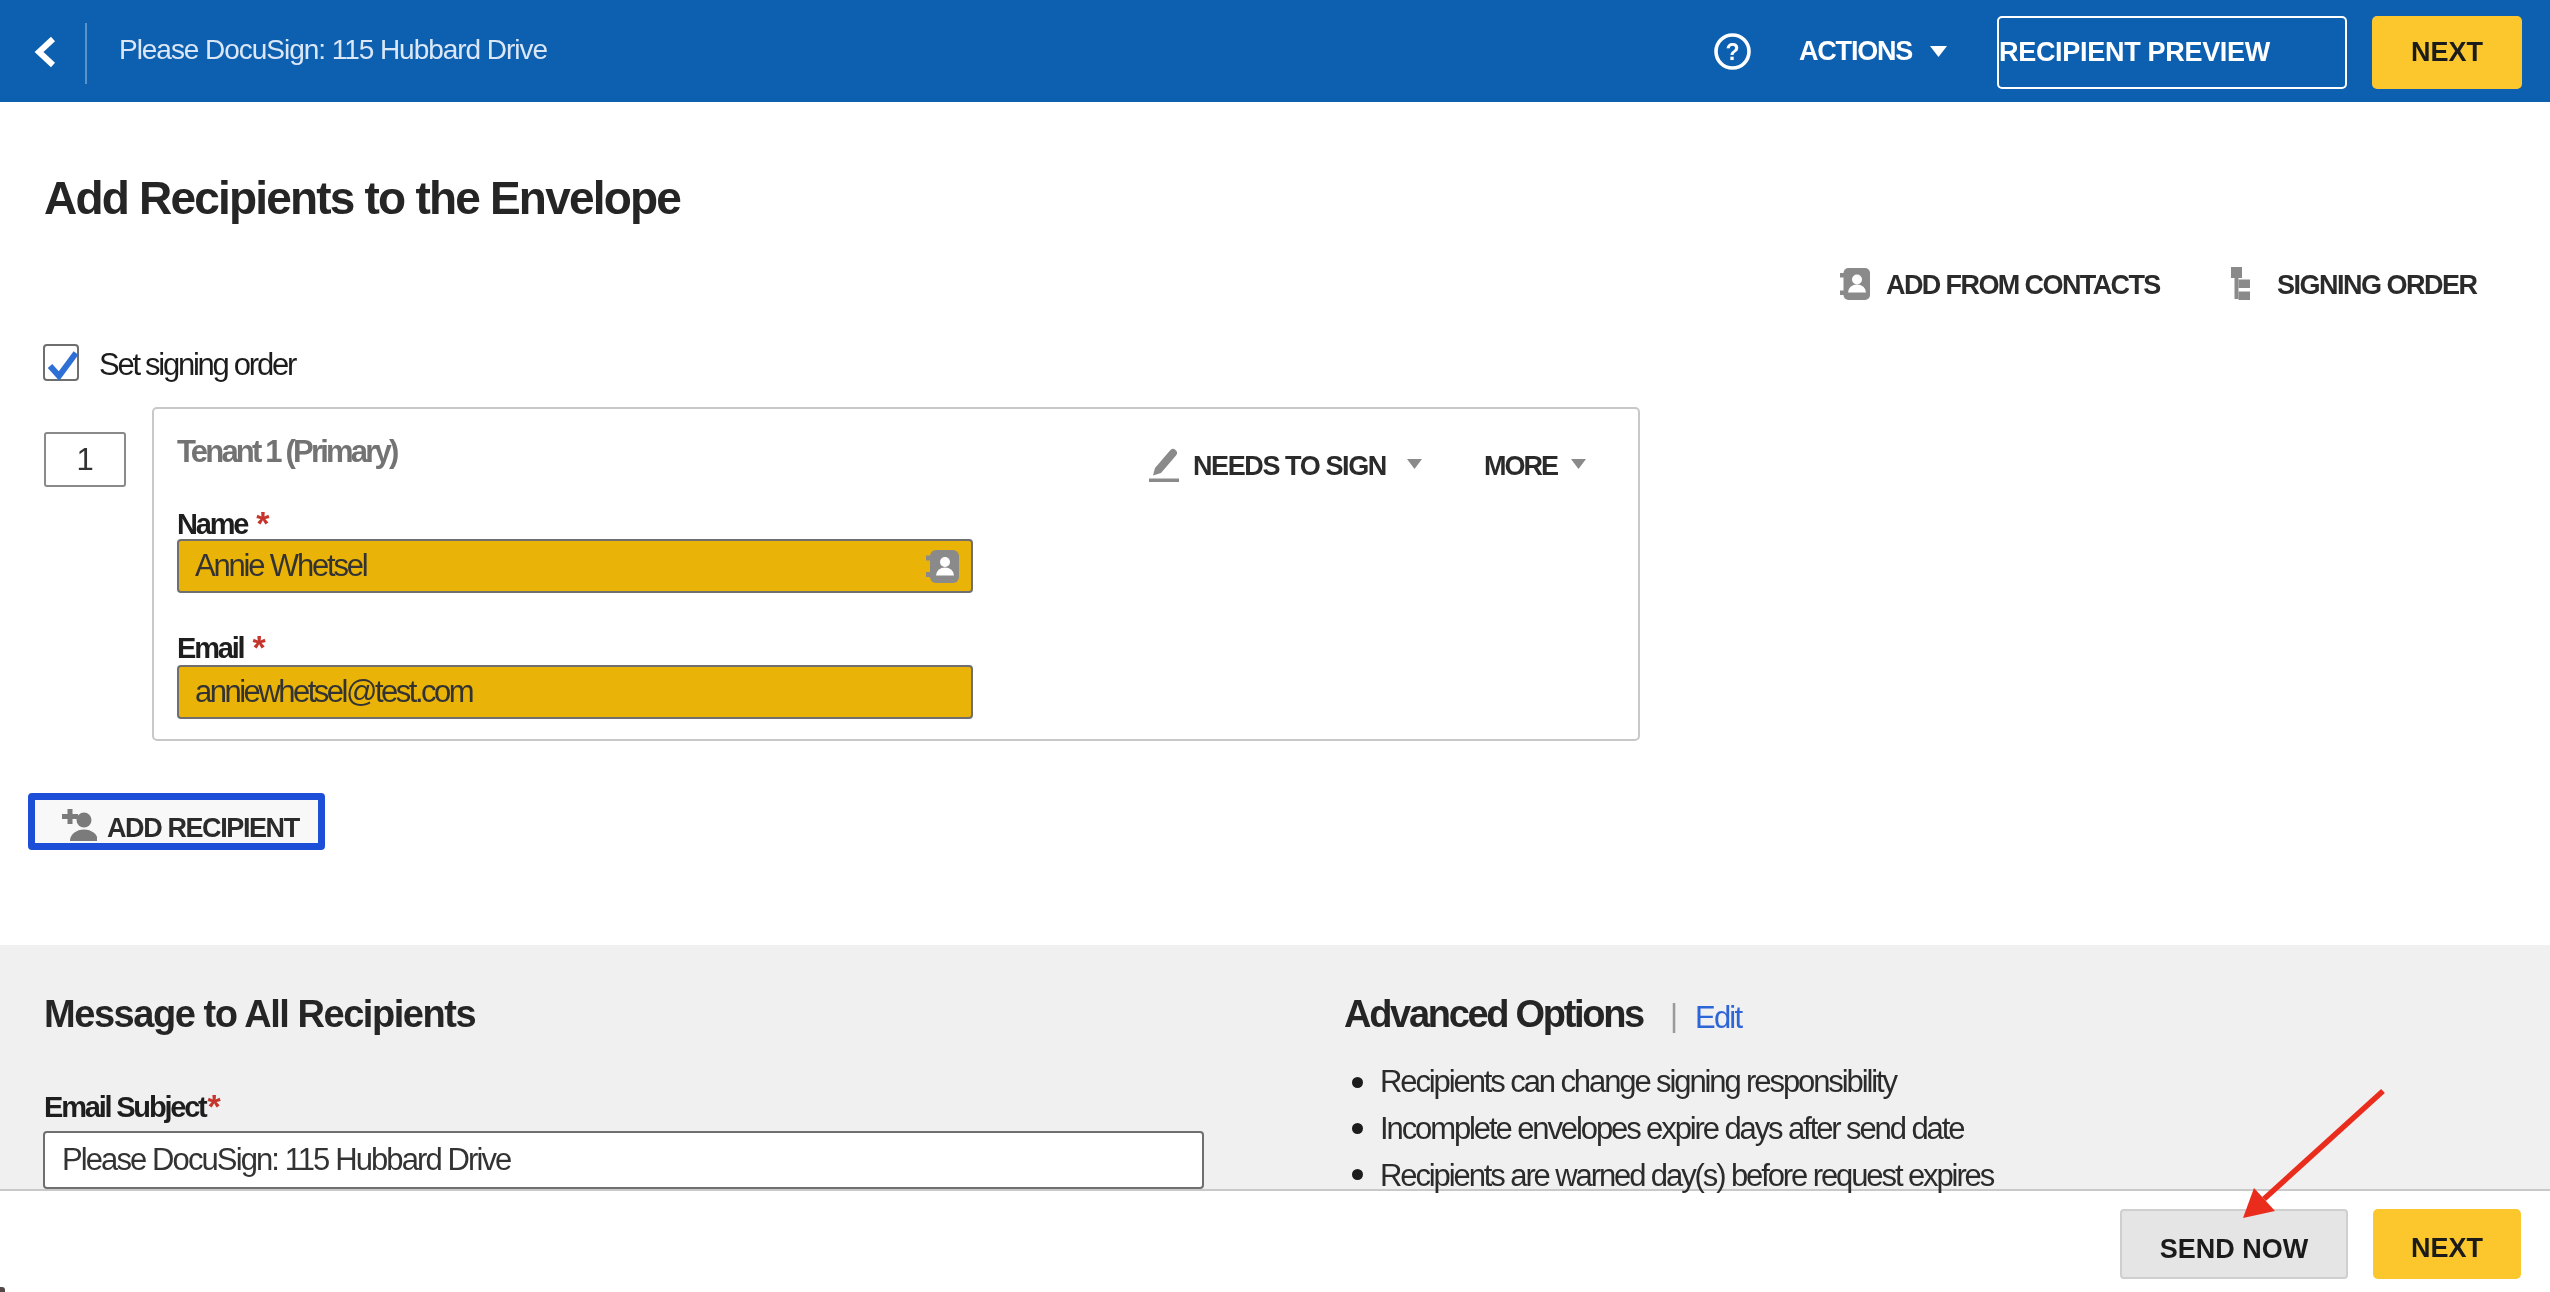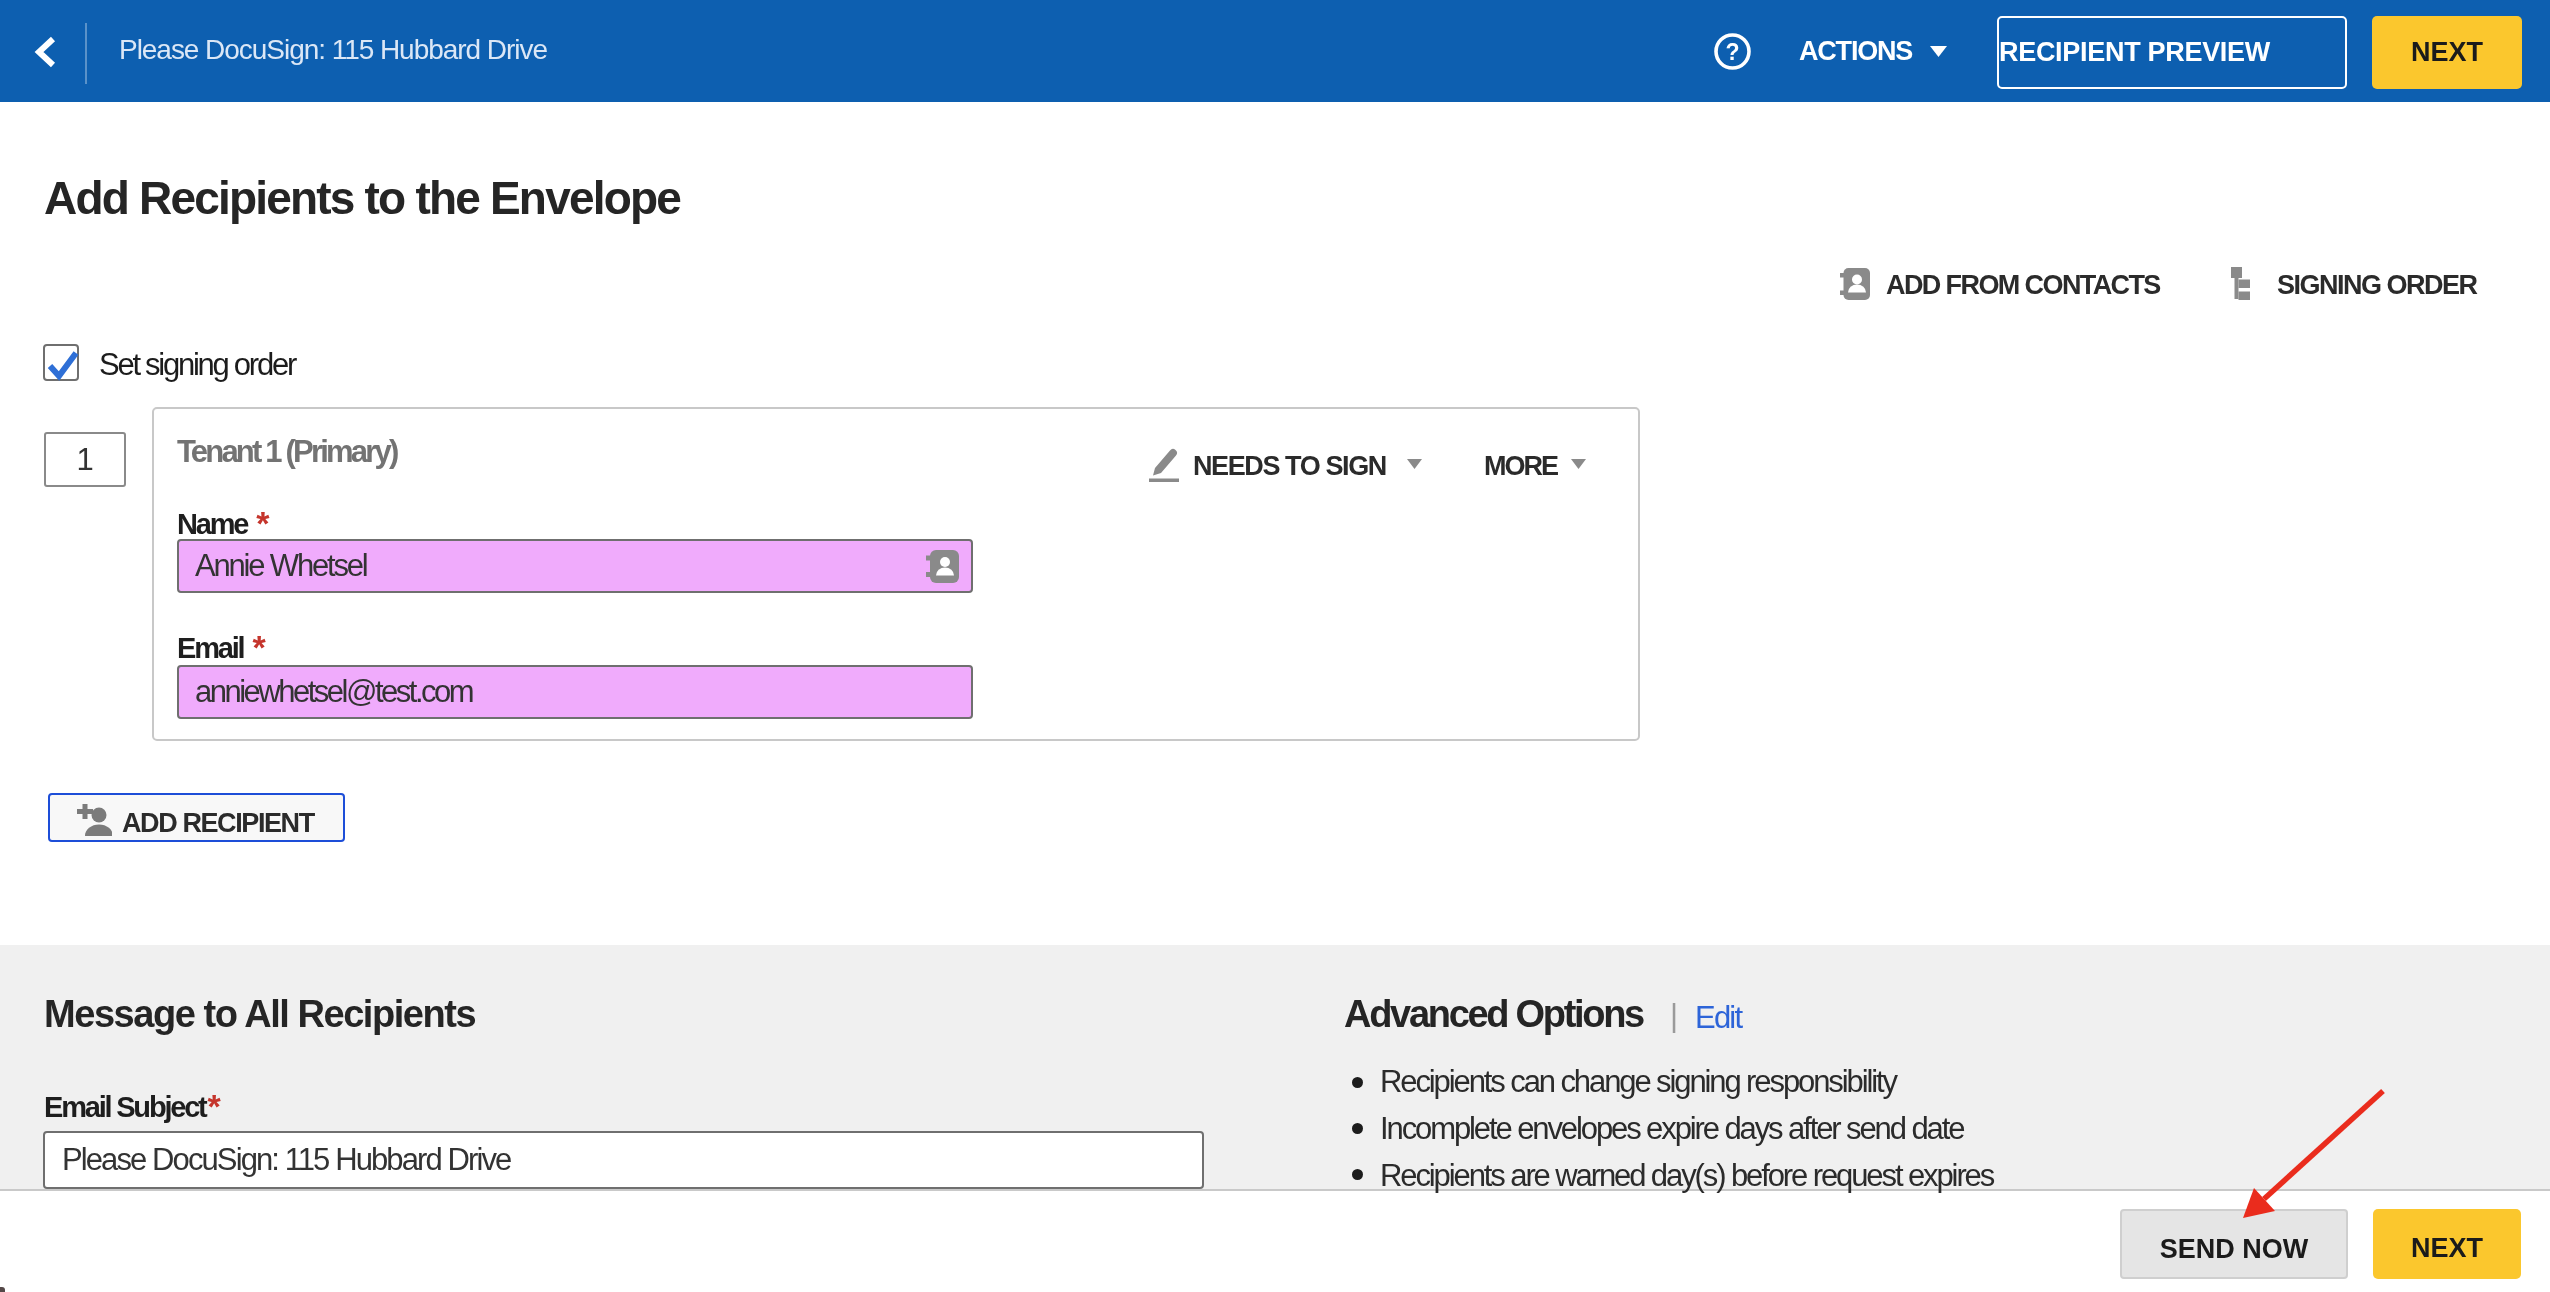--- a/index.html
+++ b/index.html
@@ -37,26 +37,26 @@
   #numbox { position:absolute; left:44px; top:432px; width:82px; height:55px;
     border:2px solid #8a8a8a; border-radius:3px; font-size:31px; color:#333;
     text-align:center; line-height:52px; }
 
   
   #card { position:absolute; left:152px; top:407px; width:1488px; height:334px;
     border:2px solid #c8c8c8; border-radius:5px; background:#fff; }
   .lab { font-size:29px; font-weight:bold; letter-spacing:-2.2px; color:#1e1e1e; }
   .req { color:#c5352c; font-weight:bold; font-size:34px; line-height:20px; vertical-align:top; position:relative; top:5px; }
   .inp { position:absolute; left:25px; width:796px; height:54px; border:2px solid #6f6f6f;
-    border-radius:4px; background:#f0abfc; font-size:31px; letter-spacing:-2.18px; color:#333;
+    border-radius:4px; background:#eab308; font-size:31px; letter-spacing:-2.18px; color:#333;
     line-height:50px; padding-left:16px; white-space:nowrap; }
 
   
-  #addrec { position:absolute; left:48px; top:793px; width:297px; height:49px;
-    background:#f8f8f8; border:2px solid #1d4ed8; border-radius:4px; }
+  #addrec { position:absolute; left:28px; top:793px; width:297px; height:57px;
+    background:#f8f8f8; border:7px solid #1d4ed8; border-radius:4px; }
   #addrec span { position:absolute; left:72px; top:13px; font-size:27px; font-weight:bold;
     letter-spacing:-1.4px; color:#2b2b2b; white-space:nowrap; }
 
   
   #gray { position:absolute; left:0; top:945px; width:2550px; height:246px;
     background:#f0f0f0; border-bottom:2px solid #c9c9c9; }
   #msgh { position:absolute; left:44px; top:993px; font-size:38px; font-weight:bold; letter-spacing:-1.45px; color:#252525; }
   #advh { position:absolute; left:1344px; top:993px; font-size:38px; font-weight:bold; letter-spacing:-2.3px; color:#252525; }
   #advsep { position:absolute; left:1670px; top:998px; font-size:31px; color:#9a9a9a; }
   #advedit { position:absolute; left:1695px; top:1000px; font-size:31px; letter-spacing:-1.8px; color:#2d64d8; }

